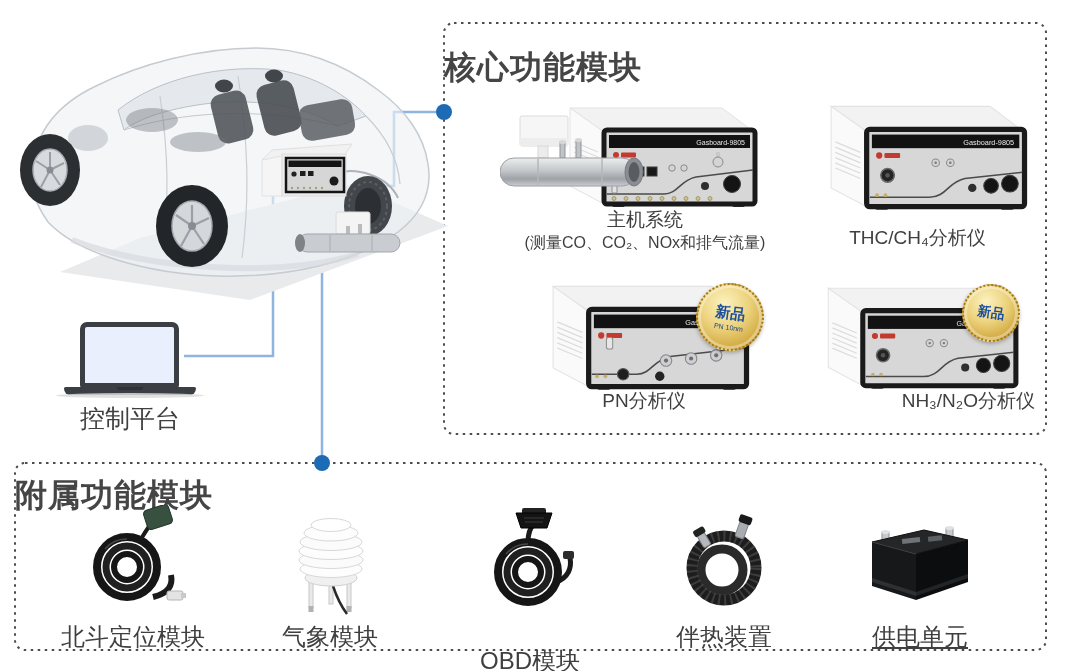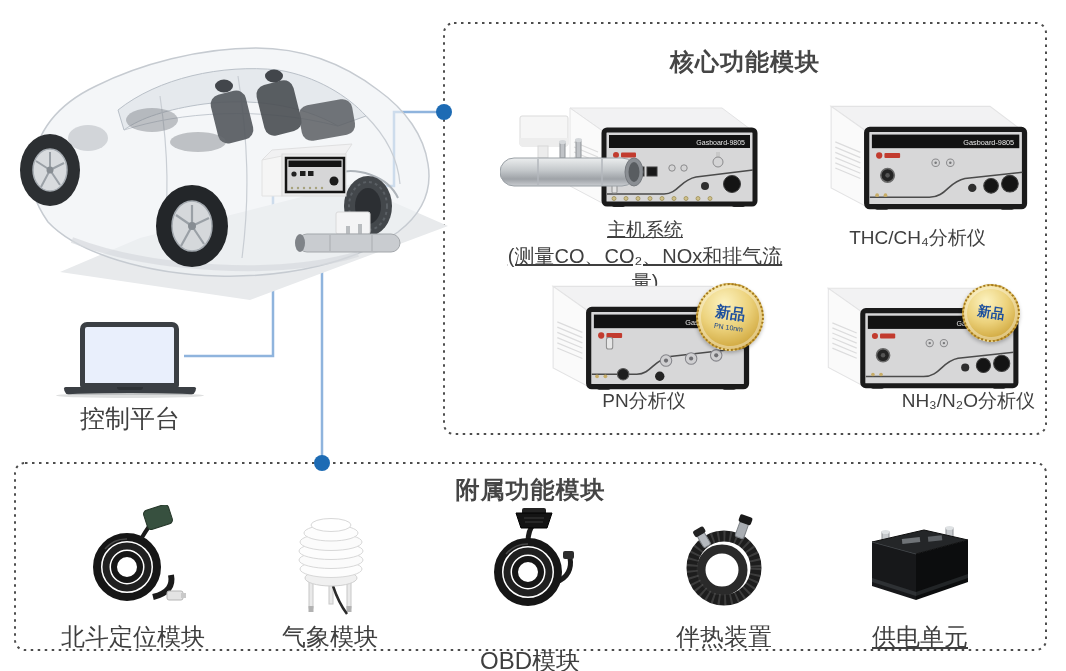--- a/index.html
+++ b/index.html
@@ -1,22 +1,22 @@
 <!DOCTYPE html>
 <html><head>
 <meta charset="utf-8">
 <style>
   html,body{margin:0;padding:0;background:#fff;}
   #canvas{position:relative;width:1066px;height:671px;background:#fff;overflow:hidden;
           font-family:"Liberation Sans","DejaVu Sans",sans-serif;}
   .abs{position:absolute;}
-  .section-title{position:absolute;text-align:center;font-size:24px;font-weight:700;
+  .section-title{position:absolute;text-align:left;font-size:32px;font-weight:700;
                  color:#454545;letter-spacing:1px;}
   .dev-label{position:absolute;text-align:center;color:#3f3f3f;font-size:19px;line-height:1.3;}
-  .dev-label .sub{font-size:20px;display:block;}
+  .dev-label .sub{font-size:16px;display:block;}
   .acc-label{position:absolute;text-align:center;color:#3f3f3f;font-size:24px;}
   .badge{position:absolute;border-radius:50%;display:flex;flex-direction:column;align-items:center;
          justify-content:center;transform:rotate(8deg);z-index:6;
          background:radial-gradient(circle at 38% 30%, #fcf2c0, #ecd27c 42%, #cfa63c 78%, #b8891f);
          border:2px dotted #a3781c;
          box-shadow:0 2px 4px rgba(0,0,0,.25), inset 0 0 0 3px rgba(255,255,255,.35);}
   .badge .cn{font-weight:700;color:#1c4f9e;}
   .badge .sub{color:#17428a;font-size:7px;margin-top:1px;}
   .laptop-screen{position:absolute;left:80px;top:322px;width:99px;height:66px;background:#e9effc;
                  border:5px solid #3b3f44;border-radius:7px 7px 3px 3px;box-sizing:border-box;}
@@ -200,21 +200,21 @@
       <ellipse cx="62.5" cy="42" rx="3.5" ry="2" fill="#d5d8db"></ellipse>
       <rect x="76" y="40" width="5" height="18" fill="#c0c3c7" stroke="#8f9397"></rect>
       <ellipse cx="78.5" cy="40" rx="3.5" ry="2" fill="#d5d8db"></ellipse>
       <rect x="0" y="58" width="136" height="28" rx="14" fill="url(#pg)" stroke="#9aa0a5"></rect>
       <line x1="38" y1="59" x2="38" y2="85" stroke="#b3b7bc" stroke-width="1.5"></line>
       <line x1="102" y1="59" x2="102" y2="85" stroke="#b3b7bc" stroke-width="1.5"></line>
       <ellipse cx="134" cy="72" rx="9" ry="14" fill="#8a8e93" stroke="#75797e"></ellipse>
       <ellipse cx="134" cy="72" rx="5.5" ry="10" fill="#595d61"></ellipse>
     </g>
   </svg>
-  <div class="dev-label" style="left:495px;top:218px;width:300px;z-index:3;text-decoration:underline;">
+  <div class="dev-label" style="left:495px;top:208px;width:300px;z-index:3;">
     <span>主机系统</span>
     <span class="sub">(测量CO、CO₂、NOx和排气流量)</span>
   </div>
 
   <svg class="abs" style="left:808px;top:98px;z-index:3;" width="225" height="115" viewBox="0 0 215 110">
     <polygon points="56,32 206,32 174,8 22,8" fill="#f2f2f3" stroke="#e3e3e4"></polygon>
     <polygon points="22,8 56,32 56,104 22,86" fill="#fafafa" stroke="#e3e3e4"></polygon>
     <g stroke="#dcdcdd" stroke-width="1.2">
       <line x1="26" y1="42" x2="50" y2="52"></line>
         <line x1="26" y1="47" x2="50" y2="57"></line>

